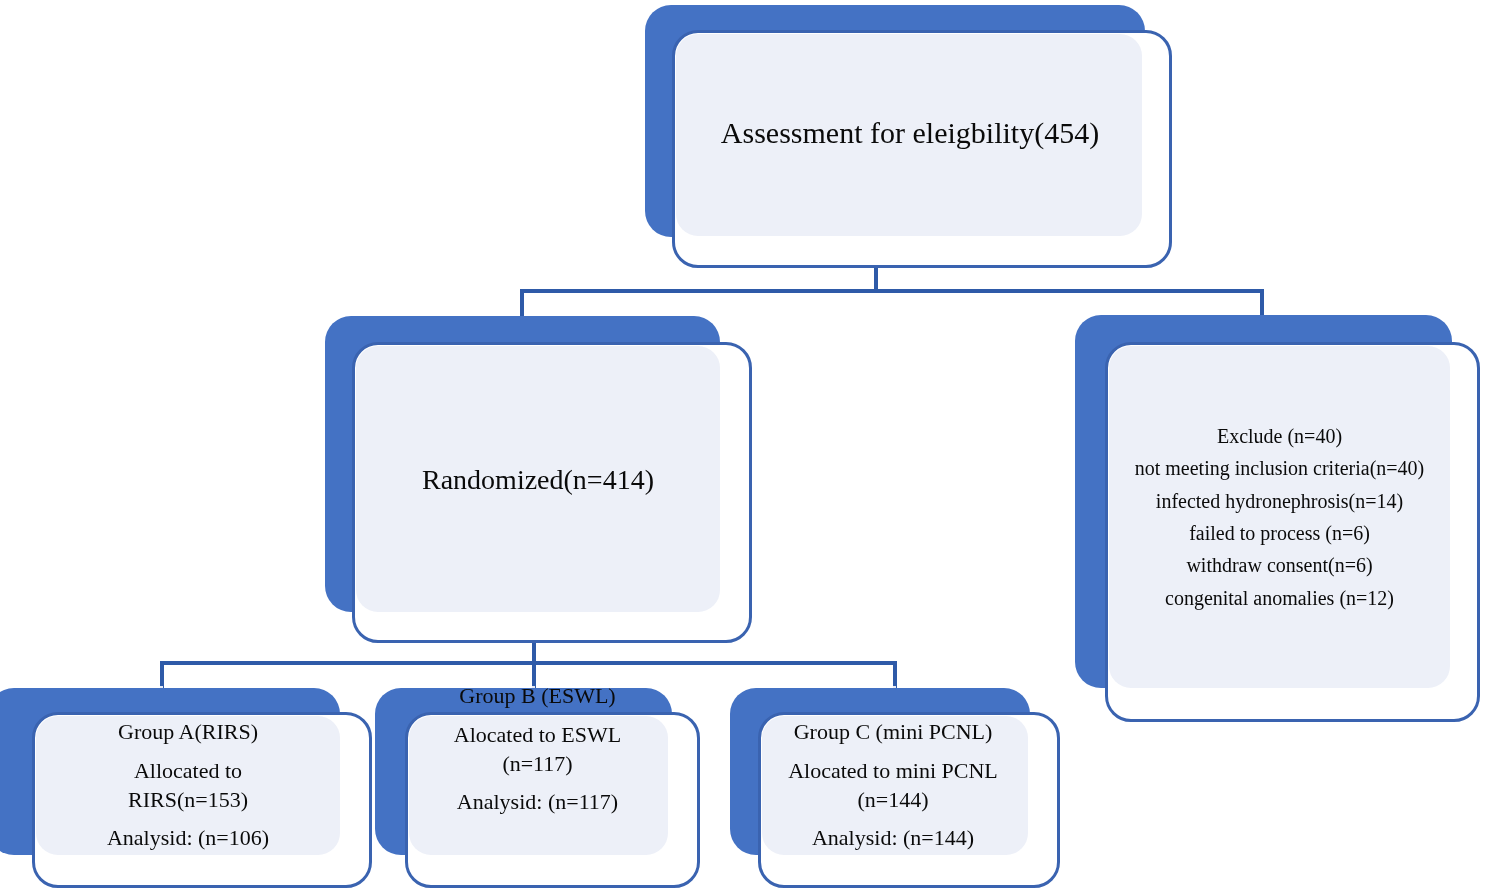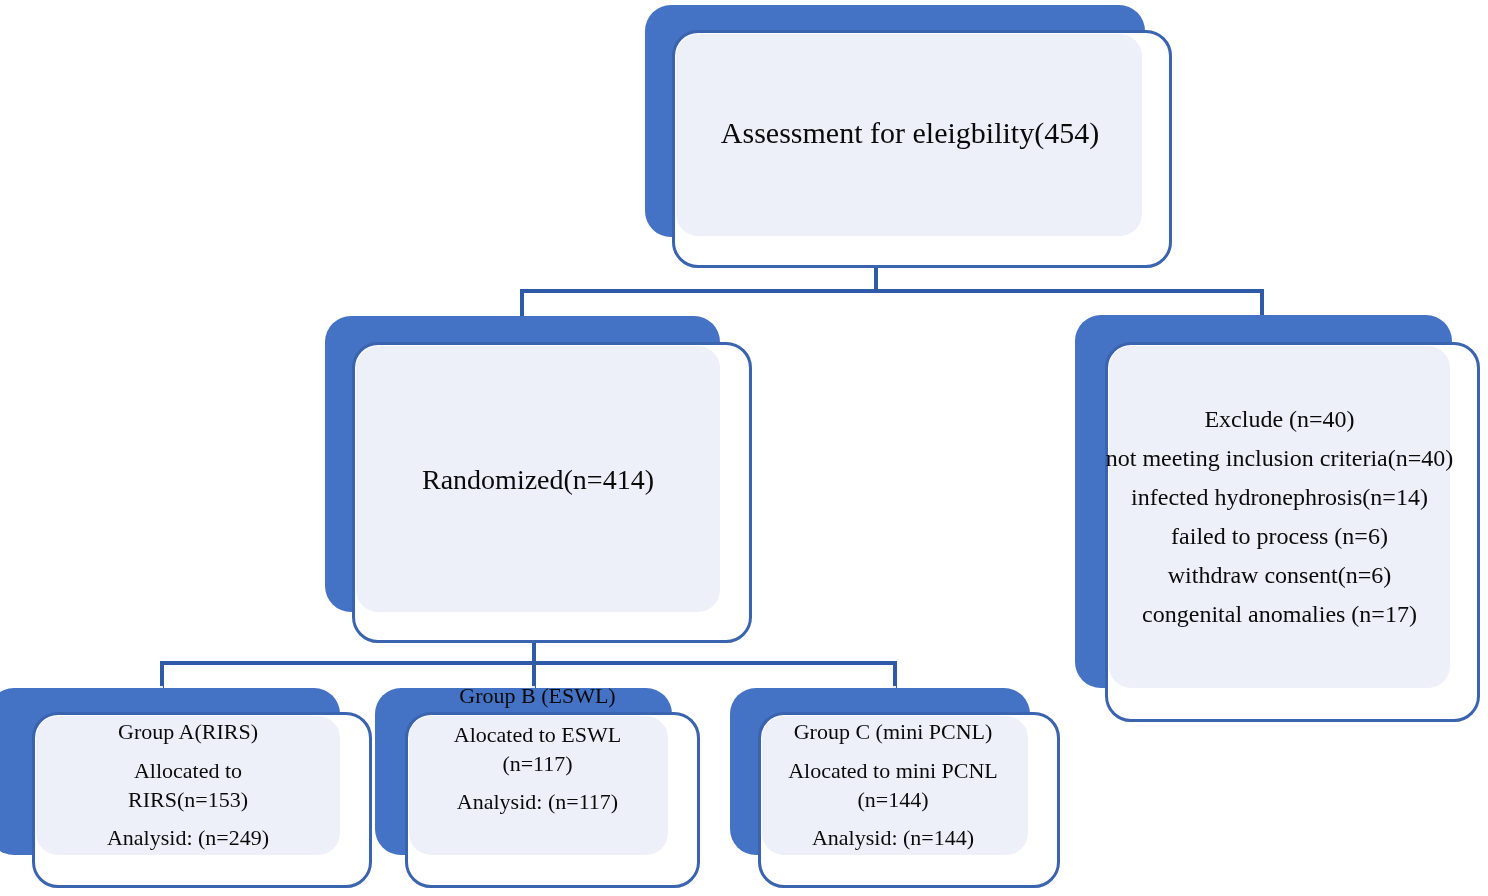--- a/index.html
+++ b/index.html
@@ -49,21 +49,21 @@
     justify-content: center;
     text-align: center;
     color: #0a0a0a;
     box-sizing: border-box;
     pointer-events: none;
   }
   .label .ln { display: block; white-space: nowrap; }
 
   .t-title   { font-size: 30px; line-height: 1.25; }
   .t-mid     { font-size: 28px; line-height: 1.25; }
-  .t-excl    { font-size: 24px; line-height: 1.62; }
+  .t-excl    { font-size: 20px; line-height: 1.62; }
   .t-group   { font-size: 22px; line-height: 1.30; }
   .t-group .gap { height: 10px; }
 
   
   .line-v {
     position: absolute;
     width: 4px;
     background: #2E5AA8;
   }
   .line-h {
@@ -127,35 +127,35 @@
   <div class="node">
     <div class="shadow" style="left:1075px; top:315px; width:377px; height:373px;"></div>
     <div class="card" style="left:1105px; top:342px; width:375px; height:380px;"></div>
     <div class="inner-fill" style="left:1109px; top:346px; width:341px; height:342px;"></div>
     <div class="label t-excl" style="left:1092px; top:346px; width:375px; height:342px;">
       <span class="ln">Exclude (n=40)</span>
       <span class="ln">not meeting inclusion criteria(n=40)</span>
       <span class="ln">infected hydronephrosis(n=14)</span>
       <span class="ln">failed to process (n=6)</span>
       <span class="ln">withdraw consent(n=6)</span>
-      <span class="ln">congenital anomalies (n=17)</span>
+      <span class="ln">congenital anomalies (n=12)</span>
     </div>
   </div>
 
   <div class="node">
     <div class="shadow" style="left:-12px; top:688px; width:352px; height:167px;"></div>
     <div class="card" style="left:32px; top:712px; width:340px; height:176px;"></div>
     <div class="inner-fill" style="left:36px; top:716px; width:304px; height:139px;"></div>
     <div class="label t-group" style="left:22px; top:716px; width:332px; height:139px;">
       <span class="ln">Group A(RIRS)</span>
       <span class="gap"></span>
       <span class="ln">Allocated to</span>
       <span class="ln">RIRS(n=153)</span>
       <span class="gap"></span>
-      <span class="ln">Analysid: (n=249)</span>
+      <span class="ln">Analysid: (n=106)</span>
     </div>
   </div>
 
   <div class="node">
     <div class="shadow" style="left:375px; top:688px; width:297px; height:167px;"></div>
     <div class="card" style="left:405px; top:712px; width:295px; height:176px;"></div>
     <div class="inner-fill" style="left:409px; top:716px; width:259px; height:139px;"></div>
     <div class="label t-group" style="left:390px; top:680px; width:295px; height:139px;">
       <span class="ln">Group B (ESWL)</span>
       <span class="gap"></span>

